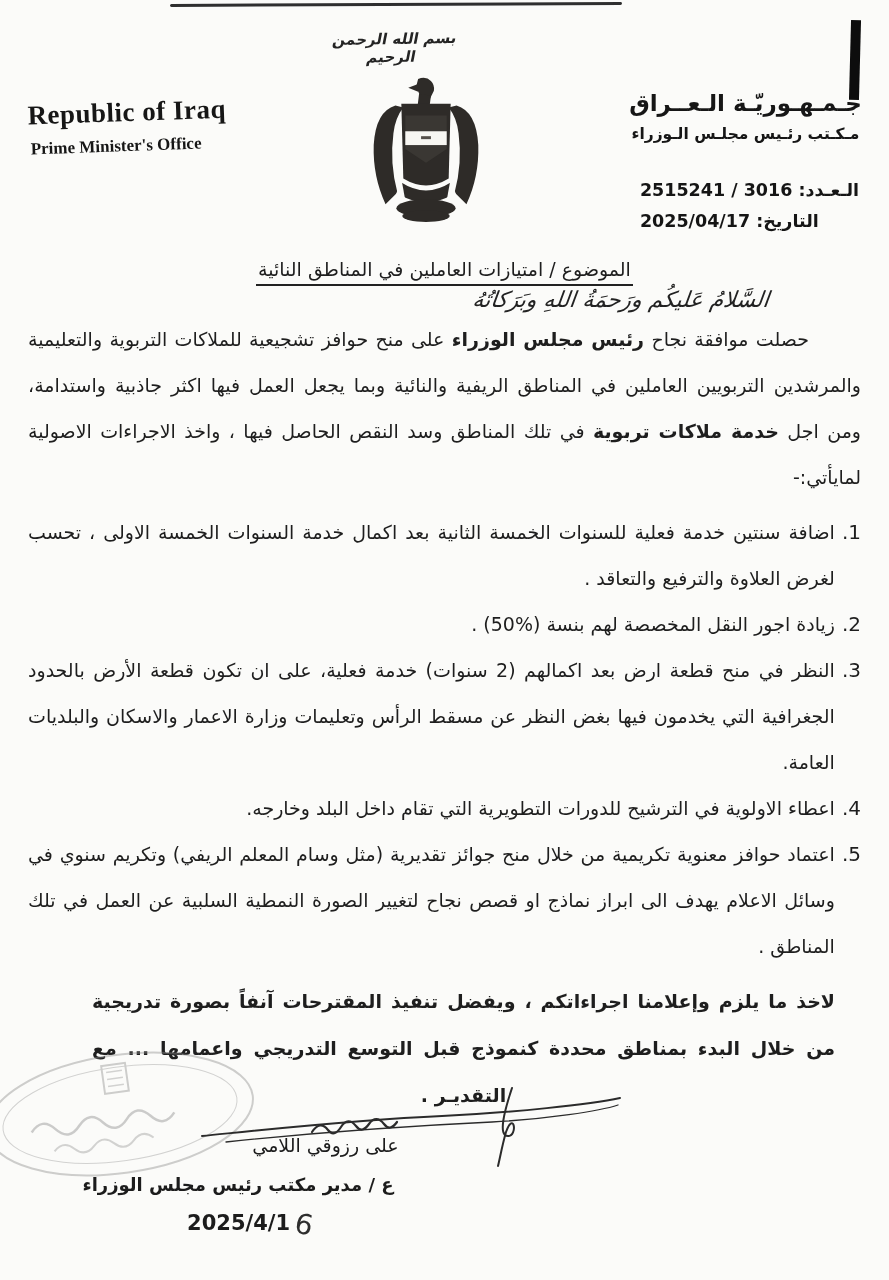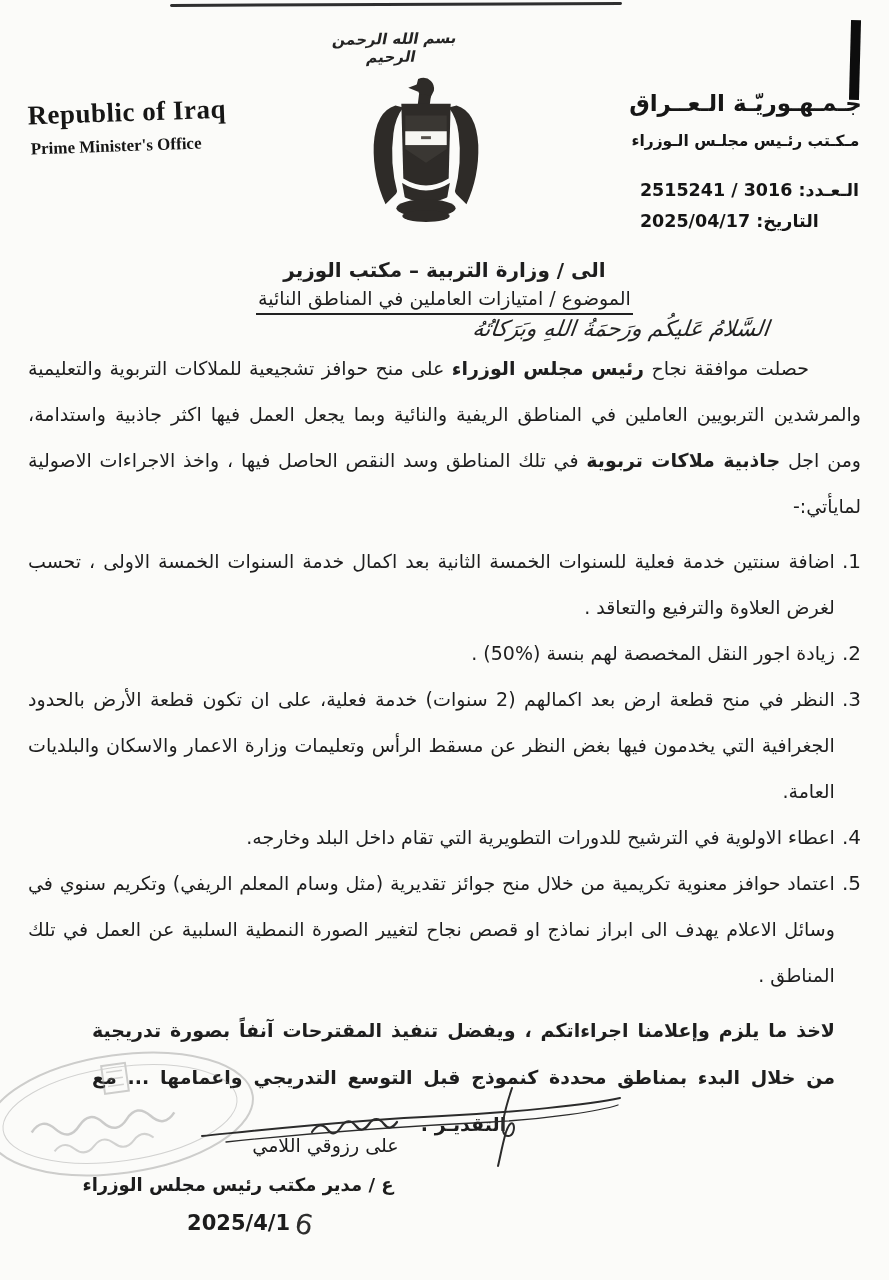--- a/index.html
+++ b/index.html
@@ -16,21 +16,21 @@
   .scanline{position:absolute;left:170px;top:3px;width:452px;height:3px;background:#2f2f2f;transform:rotate(-0.25deg);border-radius:2px;}
   .cornerbar{position:absolute;right:29px;top:20px;width:10px;height:80px;background:#0d0d0d;transform:rotate(1.5deg);}
   
   .bismillah{position:absolute;left:318px;top:30px;width:150px;text-align:center;font-size:15px;font-weight:bold;color:#242424;transform:skewX(-12deg) rotate(-1deg);}
   .en-head{position:absolute;left:28px;top:96px;width:260px;transform:rotate(-2deg);font-family:"Liberation Serif",serif;color:#161616;}
   .en-head .l1{font-size:27px;font-weight:bold;letter-spacing:.5px;}
   .en-head .l2{font-size:17px;font-weight:bold;margin-top:8px;margin-left:2px;}
   .emblem{position:absolute;left:360px;top:76px;width:132px;height:148px;}
   .ar-head{position:absolute;right:26px;top:90px;width:235px;text-align:center;direction:rtl;color:#161616;}
   .ar-head .l1{font-size:23px;font-weight:bold;}
-  .ar-head .l2{font-size:15.5px;font-weight:bold;margin-top:16px;}
+  .ar-head .l2{font-size:15.5px;font-weight:bold;margin-top:9px;}
   .meta{position:absolute;right:30px;top:180px;direction:rtl;text-align:left;font-weight:bold;font-size:17.5px;color:#151515;}
   .meta .row{margin-bottom:11px;}
   .ltr{direction:ltr;unicode-bidi:isolate;display:inline-block;}
   
   .content{position:absolute;top:258px;left:28px;right:28px;direction:rtl;font-size:19px;color:#1e1e1e;}
   .to-line{text-align:center;font-weight:bold;font-size:20px;margin:0 0 5px 0;}
   .subject-line{text-align:center;font-weight:normal;font-size:19px;margin:0 0 7px 0;}
   .subject-line span{border-bottom:2px solid #222;padding:0 2px 4px 2px;}
   .greeting{text-align:right;padding-right:92px;font-size:22px;font-style:italic;font-weight:500;transform:skewX(-7deg);margin:2px 0 4px 0;color:#222;}
   .intro{margin:4px 0 0 0;line-height:46px;text-align:justify;text-align-last:right;text-indent:52px;}
@@ -94,27 +94,26 @@
       <span>الـعـدد:</span>
       <span class="ltr">2515241 / 3016</span>
     </div>
     <div class="row">
       <span>التاريخ:</span>
       <span class="ltr">2025/04/17</span>
     </div>
   </div>
 
   <div class="content">
-    <div class="to-line">الى / وزارة التربية – مكتب الوزير</div>
     <div class="subject-line">
       <span>الموضوع / امتيازات العاملين في المناطق النائية</span>
     </div>
     <div class="greeting">السَّلامُ عَليكُم ورَحمَةُ اللهِ وبَرَكاتُهُ</div>
 
-    <p class="intro"><span>حصلت موافقة نجاح </span><b>رئيس مجلس الوزراء</b><span> على منح حوافز تشجيعية للملاكات التربوية والتعليمية والمرشدين التربويين العاملين في المناطق الريفية والنائية وبما يجعل العمل فيها اكثر جاذبية واستدامة، ومن اجل </span><b>جاذبية ملاكات تربوية</b><span> في تلك المناطق وسد النقص الحاصل فيها ، واخذ الاجراءات الاصولية لمايأتي:-</span></p>
+    <p class="intro"><span>حصلت موافقة نجاح </span><b>رئيس مجلس الوزراء</b><span> على منح حوافز تشجيعية للملاكات التربوية والتعليمية والمرشدين التربويين العاملين في المناطق الريفية والنائية وبما يجعل العمل فيها اكثر جاذبية واستدامة، ومن اجل </span><b>خدمة ملاكات تربوية</b><span> في تلك المناطق وسد النقص الحاصل فيها ، واخذ الاجراءات الاصولية لمايأتي:-</span></p>
 
     <div class="items">
       <div class="item">
         <span class="num">1.</span>
         <span class="itxt">اضافة سنتين خدمة فعلية للسنوات الخمسة الثانية بعد اكمال خدمة السنوات الخمسة الاولى ، تحسب لغرض العلاوة والترفيع والتعاقد .</span>
       </div>
       <div class="item">
         <span class="num">2.</span>
         <span class="itxt">زيادة اجور النقل المخصصة لهم بنسة (%50) .</span>
       </div>

